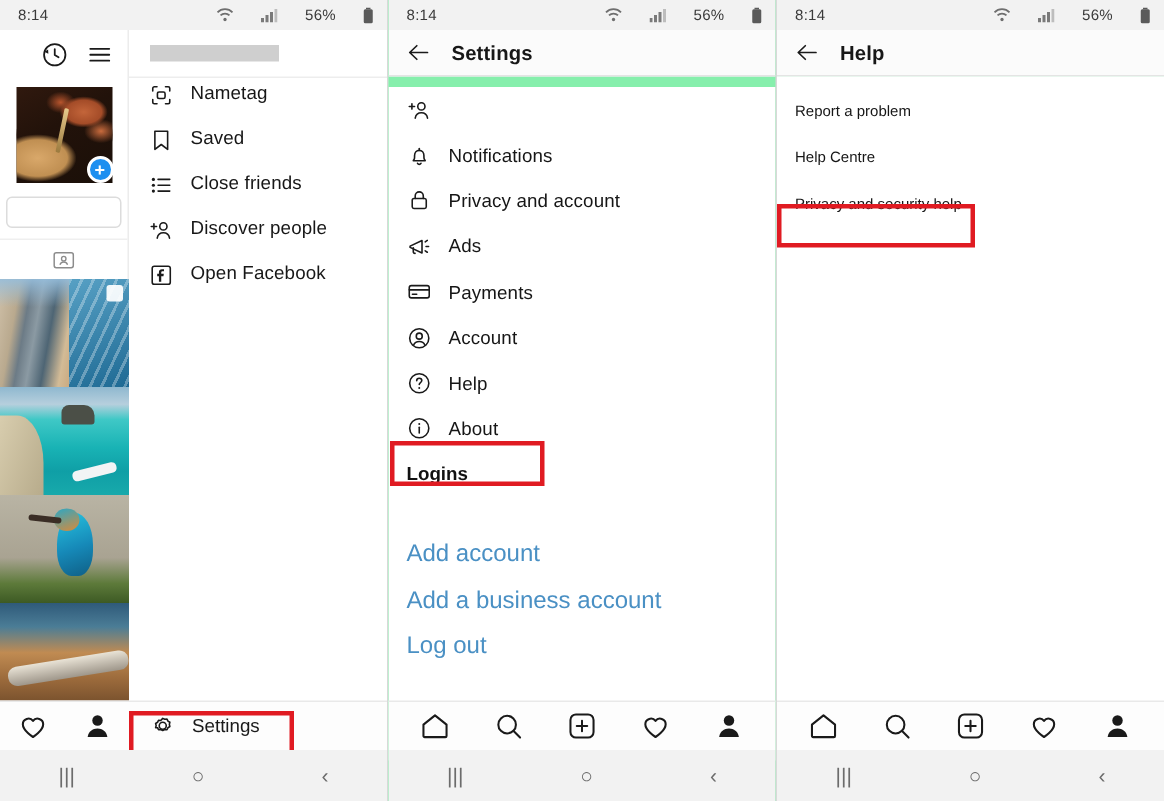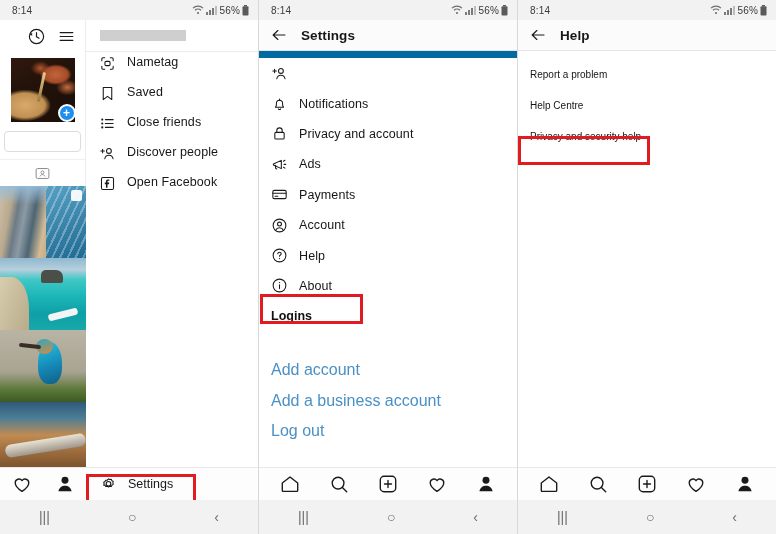--- a/index.html
+++ b/index.html
@@ -9,40 +9,40 @@
     font-family: "Liberation Sans", sans-serif;
     overflow: hidden;
   }
   .screens {
     display: flex;
     width: 776px; height: 534px;
   }
   .phone {
     position: relative;
     height: 534px;
-    background: #0369a1;
+    background: #86efac;
     overflow: hidden;
   }
   .phone.p1 { width: 259px; border-right: 1px solid #d8d8d8; }
   .phone.p2 { width: 259px; border-right: 1px solid #d8d8d8; }
   .phone.p3 { width: 258px; }
 
   
   .statusbar {
     height: 20px;
     background: #f2f2f2;
     display: flex;
     align-items: center;
     justify-content: space-between;
     padding: 0 9px 0 12px;
     font-size: 10px;
     color: #3a3a3a;
     letter-spacing: .2px;
   }
-  .status-right { display: flex; align-items: center; gap: 2px; }
+  .status-right { display: flex; align-items: center; gap: 18px; }
   .status-right svg { display: block; }
   .status-batt { font-size: 10px; color: #3a3a3a; }
 
   
   .appbar {
     height: 31px;
     background: #fbfbfb;
     display: flex;
     align-items: center;
     gap: 13px;

